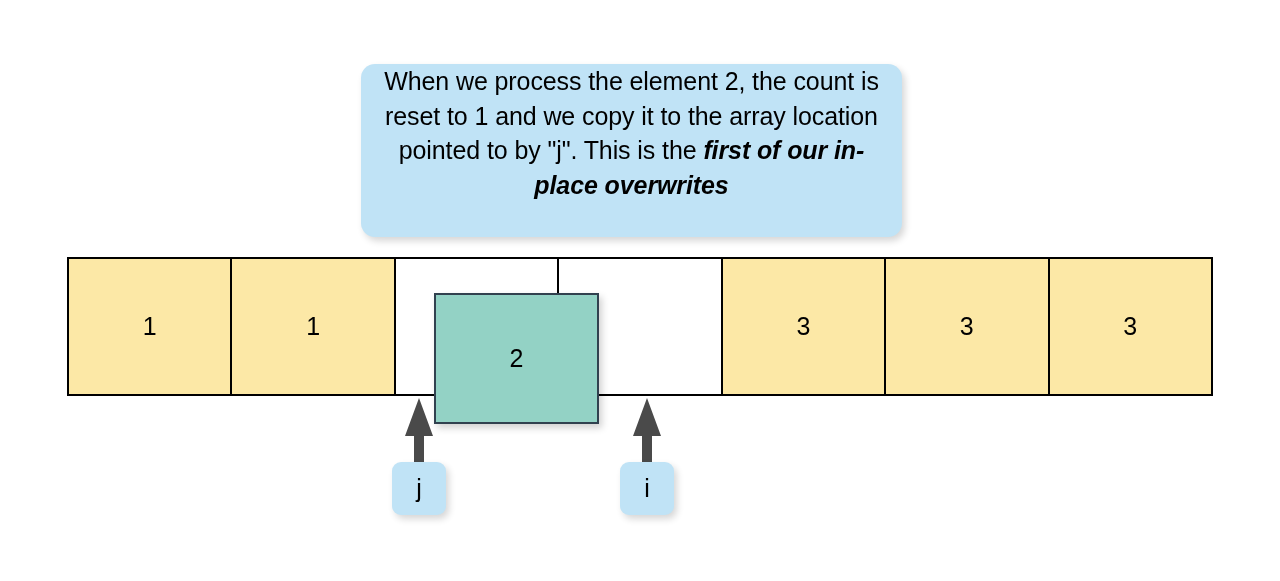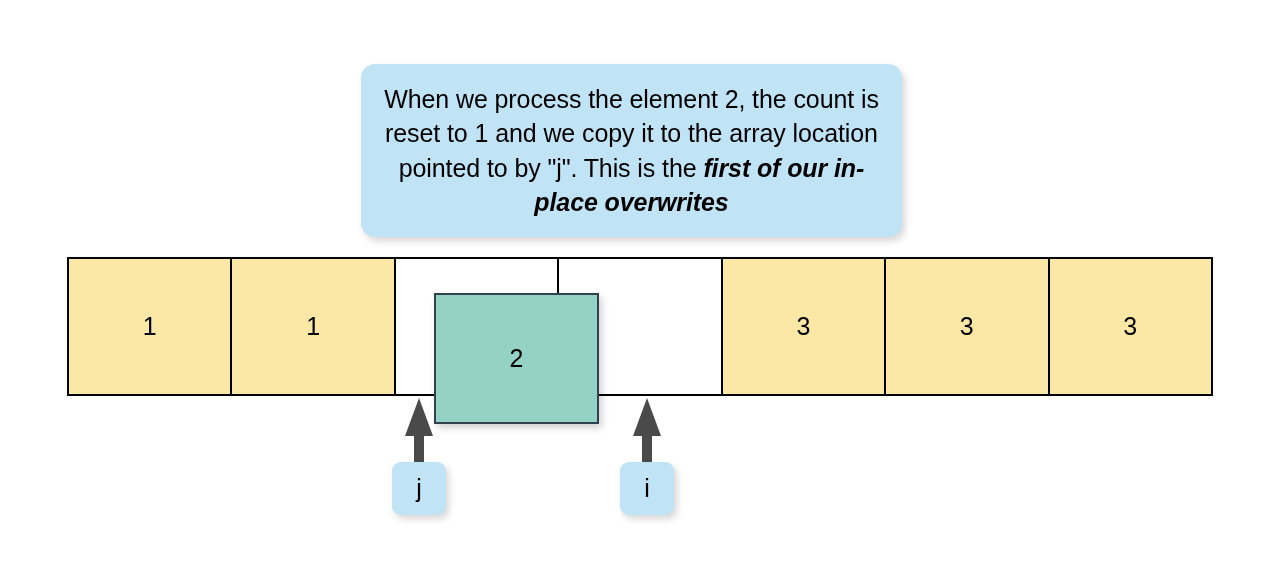--- a/index.html
+++ b/index.html
@@ -27,21 +27,20 @@
   .callout {
     position: absolute;
     left: 361px;
     top: 64px;
     width: 541px;
     height: 173px;
     background: #c0e3f6;
     border-radius: 14px;
     box-sizing: border-box;
     display: flex;
-    align-items: center;
     justify-content: center;
     box-shadow: 3px 4px 7px rgba(0,0,0,0.16);
   }
   .callout-text {
     font-size: 25px;
     line-height: 34.5px;
     color: #000000;
     text-align: center;
     padding: 0 14px;
     letter-spacing: -0.1px;

